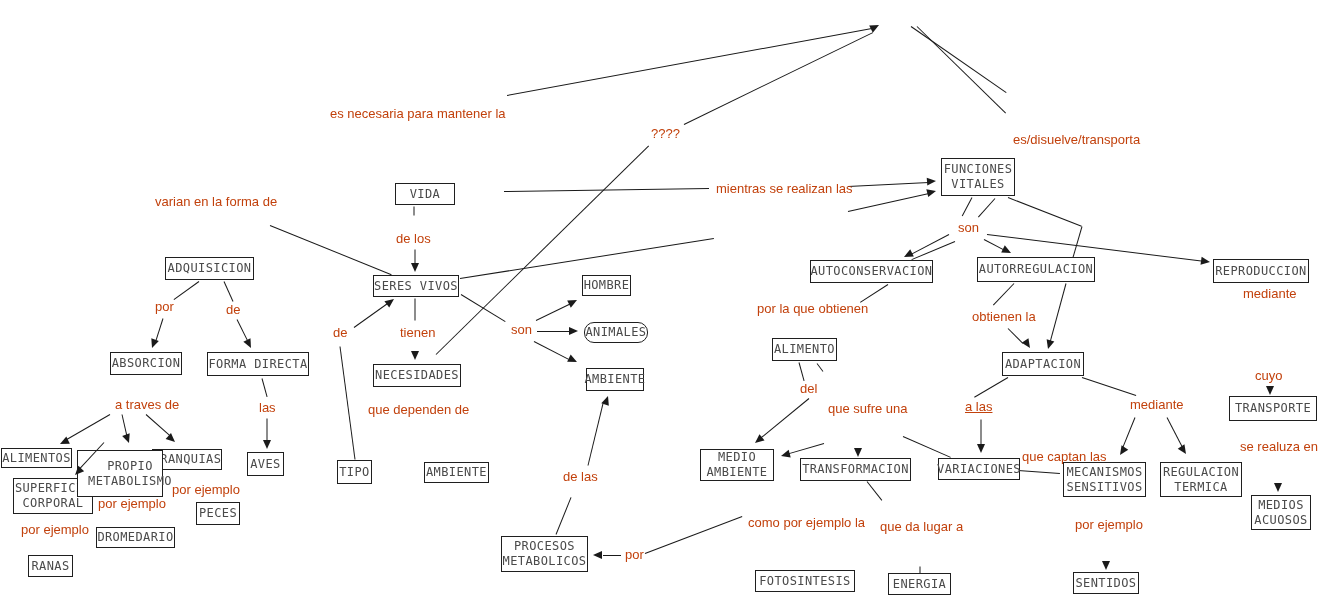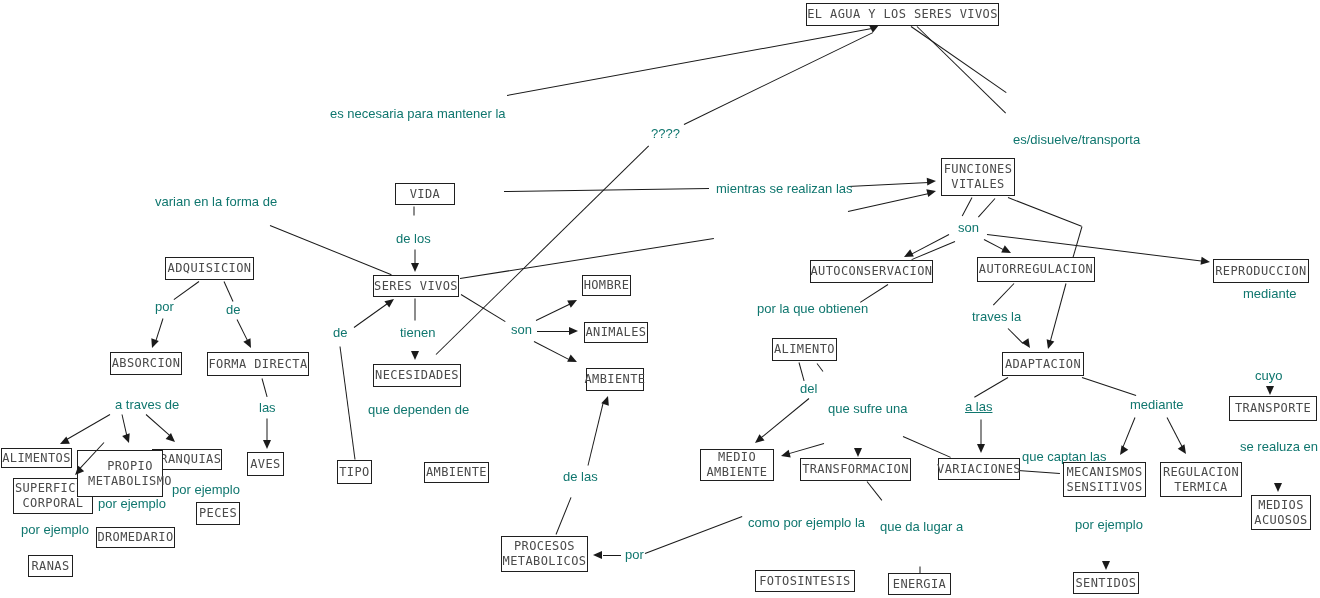--- a/index.html
+++ b/index.html
@@ -22,21 +22,21 @@
     letter-spacing:0.4px;
     display:flex;
     align-items:center;
     justify-content:center;
     text-align:center;
     white-space:pre-line;
     z-index:2;
   }
   .label{
     position:absolute;
-    color:#0f766e;
+    color:#c2410c;
     font-size:13px;
     white-space:nowrap;
     z-index:3;
     line-height:1.1;
   }
   .line{
     position:absolute;
     height:1px;
     background:#1a1a1a;
     transform-origin:0 50%;
@@ -140,26 +140,25 @@
     <div class="arrow" style="left: 777px; top: 447px; transform: rotate(75deg);"></div>
     <div class="arrow" style="left: 854px; top: 448px; transform: rotate(0deg);"></div>
     <div class="arrow" style="left: 977px; top: 444px; transform: rotate(0deg);"></div>
     <div class="arrow" style="left: 1116px; top: 446px; transform: rotate(33deg);"></div>
     <div class="arrow" style="left: 1182px; top: 445px; transform: rotate(-33deg);"></div>
     <div class="arrow" style="left: 1266px; top: 386px; transform: rotate(0deg);"></div>
     <div class="arrow" style="left: 1274px; top: 483px; transform: rotate(0deg);"></div>
     <div class="arrow" style="left: 1102px; top: 561px; transform: rotate(0deg);"></div>
     <div class="arrow" style="left: 589px; top: 546px; transform: rotate(90deg);"></div>
     <div class="arrow" style="left: 604px; top: 387px; transform: rotate(-161deg);"></div>
-    <div class="box" style="left: 806px; top: 3px; width: 193px; height: 23px; z-index: 2;">EL AGUA Y LOS SERES VIVOS</div>
     <div class="box" style="left: 395px; top: 183px; width: 60px; height: 22px; z-index: 2;">VIDA</div>
     <div class="box" style="left: 373px; top: 275px; width: 86px; height: 22px; z-index: 2;">SERES VIVOS</div>
     <div class="box" style="left: 373px; top: 364px; width: 88px; height: 23px; z-index: 2;">NECESIDADES</div>
     <div class="box" style="left: 582px; top: 275px; width: 49px; height: 21px; z-index: 2;">HOMBRE</div>
-    <div class="box" style="left: 584px; top: 322px; width: 64px; height: 21px; z-index: 2;">ANIMALES</div>
+    <div class="box" style="left: 584px; top: 322px; width: 64px; height: 21px; z-index: 2; border-radius: 10px;">ANIMALES</div>
     <div class="box" style="left: 586px; top: 368px; width: 58px; height: 23px; z-index: 2;">AMBIENTE</div>
     <div class="box" style="left: 165px; top: 257px; width: 89px; height: 23px; z-index: 2;">ADQUISICION</div>
     <div class="box" style="left: 110px; top: 352px; width: 72px; height: 23px; z-index: 2;">ABSORCION</div>
     <div class="box" style="left: 207px; top: 352px; width: 102px; height: 24px; z-index: 2;">FORMA DIRECTA</div>
     <div class="box" style="left: 1px; top: 448px; width: 71px; height: 20px; z-index: 2;">ALIMENTOS</div>
     <div class="box" style="left: 152px; top: 449px; width: 70px; height: 21px; z-index: 2;">BRANQUIAS</div>
     <div class="box" style="left: 77px; top: 450px; width: 86px; height: 47px; z-index: 3; padding-left: 20px;">PROPIO
 METABOLISMO</div>
     <div class="box" style="left: 13px; top: 478px; width: 80px; height: 36px; z-index: 2;">SUPERFICIE
 CORPORAL</div>
@@ -198,21 +197,21 @@
     <div class="label" style="left: 716px; top: 182px;">mientras se realizan las</div>
     <div class="label" style="left: 155px; top: 195px;">varian en la forma de</div>
     <div class="label" style="left: 396px; top: 232px;">de los</div>
     <div class="label" style="left: 511px; top: 323px;">son</div>
     <div class="label" style="left: 958px; top: 221px;">son</div>
     <div class="label" style="left: 333px; top: 326px;">de</div>
     <div class="label" style="left: 400px; top: 326px;">tienen</div>
     <div class="label" style="left: 155px; top: 300px;">por</div>
     <div class="label" style="left: 226px; top: 303px;">de</div>
     <div class="label" style="left: 757px; top: 302px;">por la que obtienen</div>
-    <div class="label" style="left: 972px; top: 310px;">traves la</div>
+    <div class="label" style="left: 972px; top: 310px;">obtienen la</div>
     <div class="label" style="left: 1243px; top: 287px;">mediante</div>
     <div class="label" style="left: 115px; top: 398px;">a traves de</div>
     <div class="label" style="left: 259px; top: 401px;">las</div>
     <div class="label" style="left: 368px; top: 403px;">que dependen de</div>
     <div class="label" style="left: 800px; top: 382px;">del</div>
     <div class="label" style="left: 828px; top: 402px;">que sufre una</div>
     <div class="label" style="left: 965px; top: 400px; text-decoration: underline;">a las</div>
     <div class="label" style="left: 1130px; top: 398px;">mediante</div>
     <div class="label" style="left: 1255px; top: 369px;">cuyo</div>
     <div class="label" style="left: 1022px; top: 450px;">que captan las</div>

